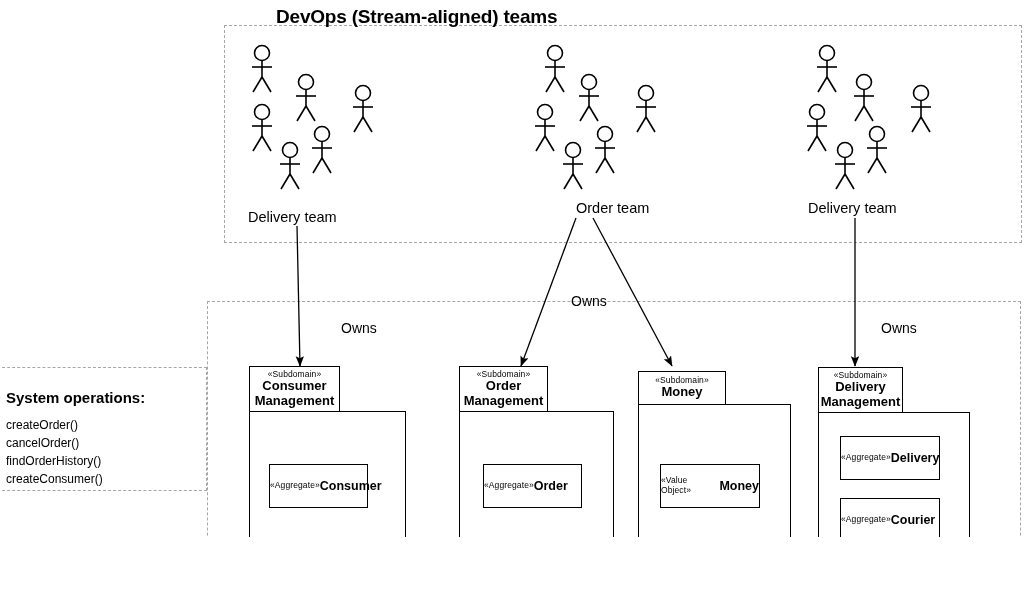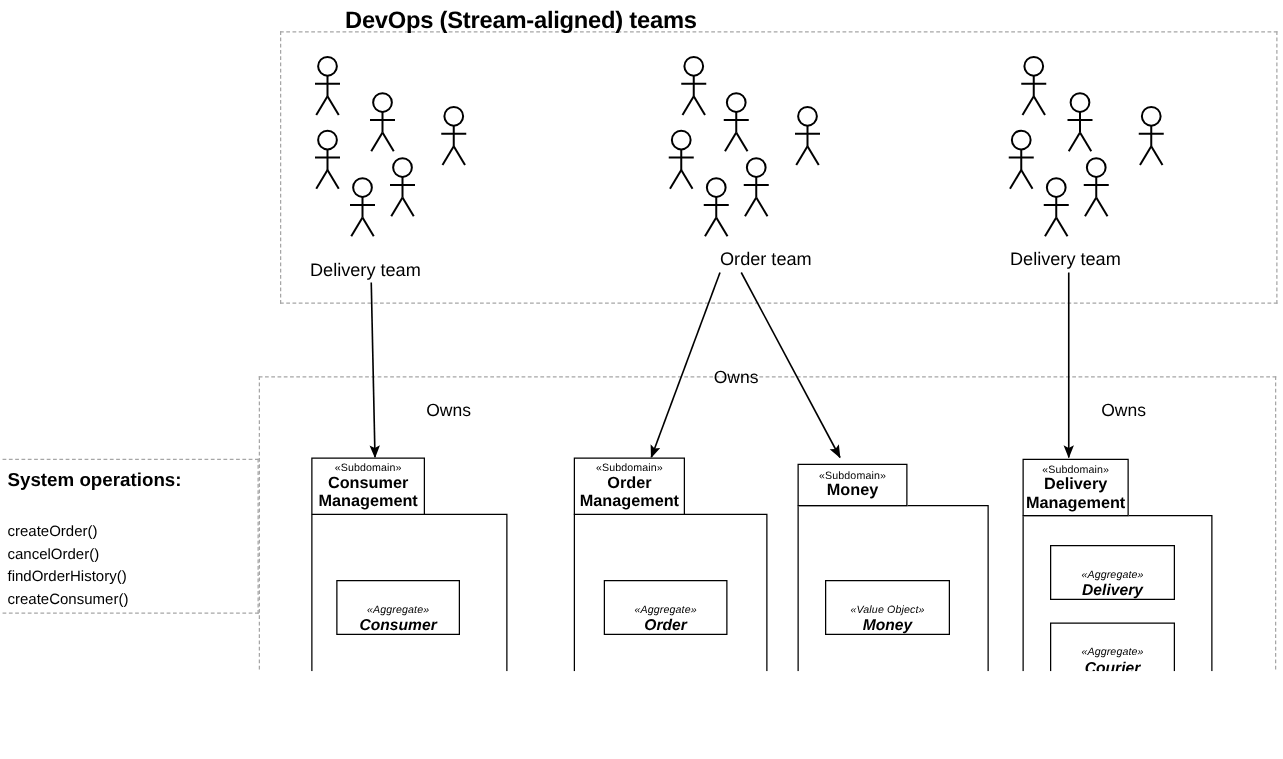--- a/index.html
+++ b/index.html
@@ -109,26 +109,24 @@
     line-height: 1.12;
   }
 
   
   .cls {
     position: absolute;
     box-sizing: border-box;
     border: 1.6px solid #000;
     background: #ffffff;
     display: flex;
-    flex-direction: column;
-    justify-content: flex-end;
+    justify-content: flex-start;
     align-items: center;
     line-height: 1.12;
     z-index: 4;
-    font-style: italic;
   }
   .cls .cls-name {
     display: block;
     font-size: 12.5px;
     font-weight: bold;
   }
 
   
   .figure { position: absolute; }
 </style>
@@ -140,21 +138,21 @@
   <div class="dashed-box" style="left:224px; top:25px; width:798px; height:218px;"></div>
 
   <div class="dashed-box" style="left:207px; top:301px; width:814px; height:300px;"></div>
 
   <div class="dashed-box" style="left:-3px; top:367px; width:210px; height:124px;"></div>
 
   <div class="title-main" style="left:276px; top:6px;">DevOps (Stream-aligned) teams</div>
 
   <div class="title-app" style="left:215px; top:576px;">Application</div>
 
-  <div class="sysops-title" style="left:6px; top:376px;text-align:right;">System operations:</div>
+  <div class="sysops-title" style="left:6px; top:389px;text-align:right;">System operations:</div>
   <div class="sysops-line" style="left:6px; top:418px;">createOrder()</div>
   <div class="sysops-line" style="left:6px; top:436px;">cancelOrder()</div>
   <div class="sysops-line" style="left:6px; top:454px;">findOrderHistory()</div>
   <div class="sysops-line" style="left:6px; top:472px;">createConsumer()</div>
 
   <svg class="figure" style="left:243px; top:43px;" width="38" height="52" viewBox="0 0 38 52">
       <g stroke="#000" stroke-width="1.6" fill="none">
         <circle cx="19" cy="10" r="7.5"></circle>
         <line x1="19" y1="17.5" x2="19" y2="34"></line>
         <line x1="9" y1="24" x2="29" y2="24"></line>

